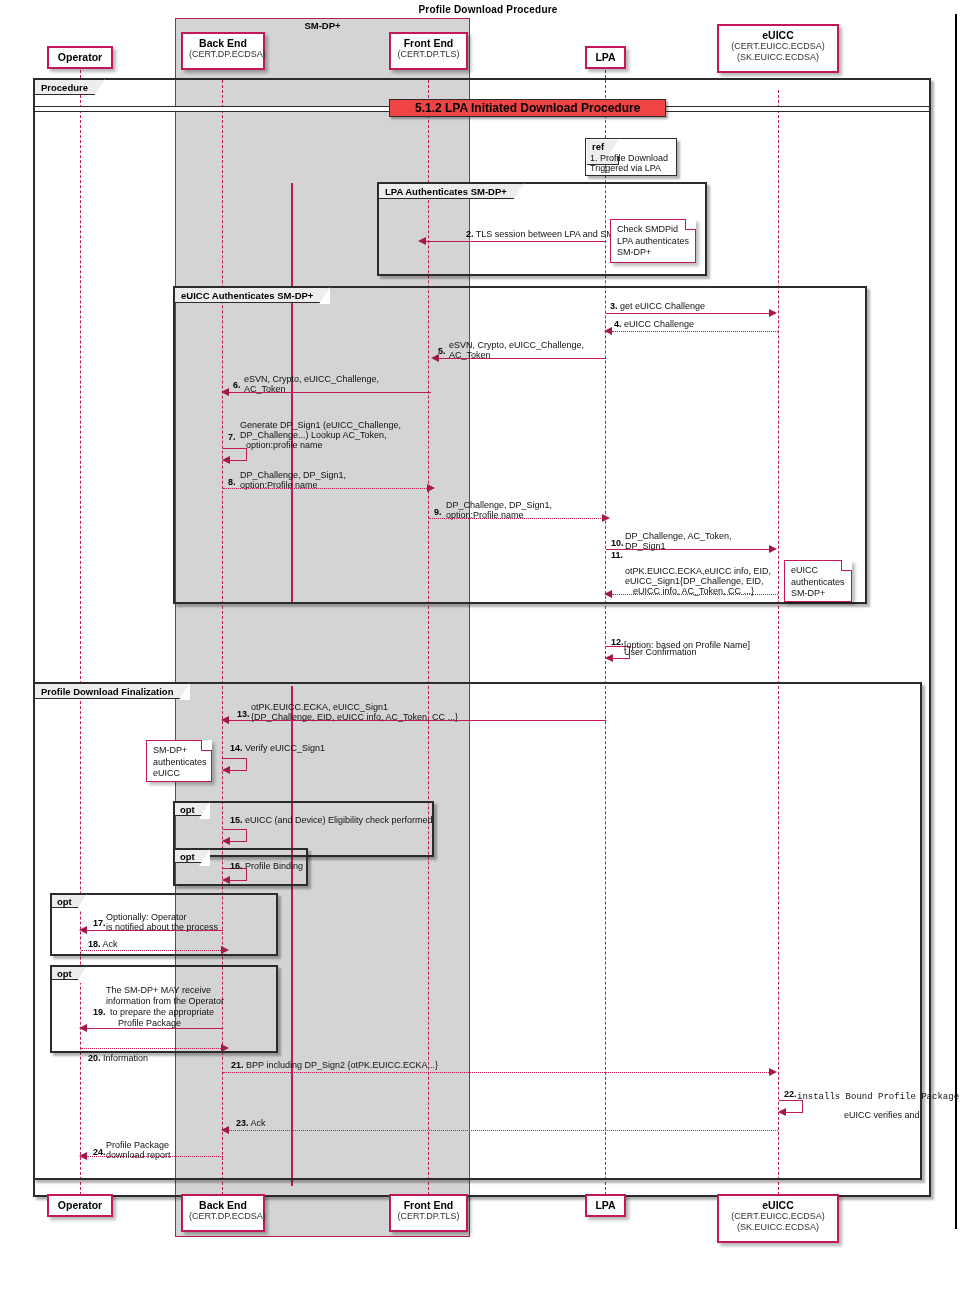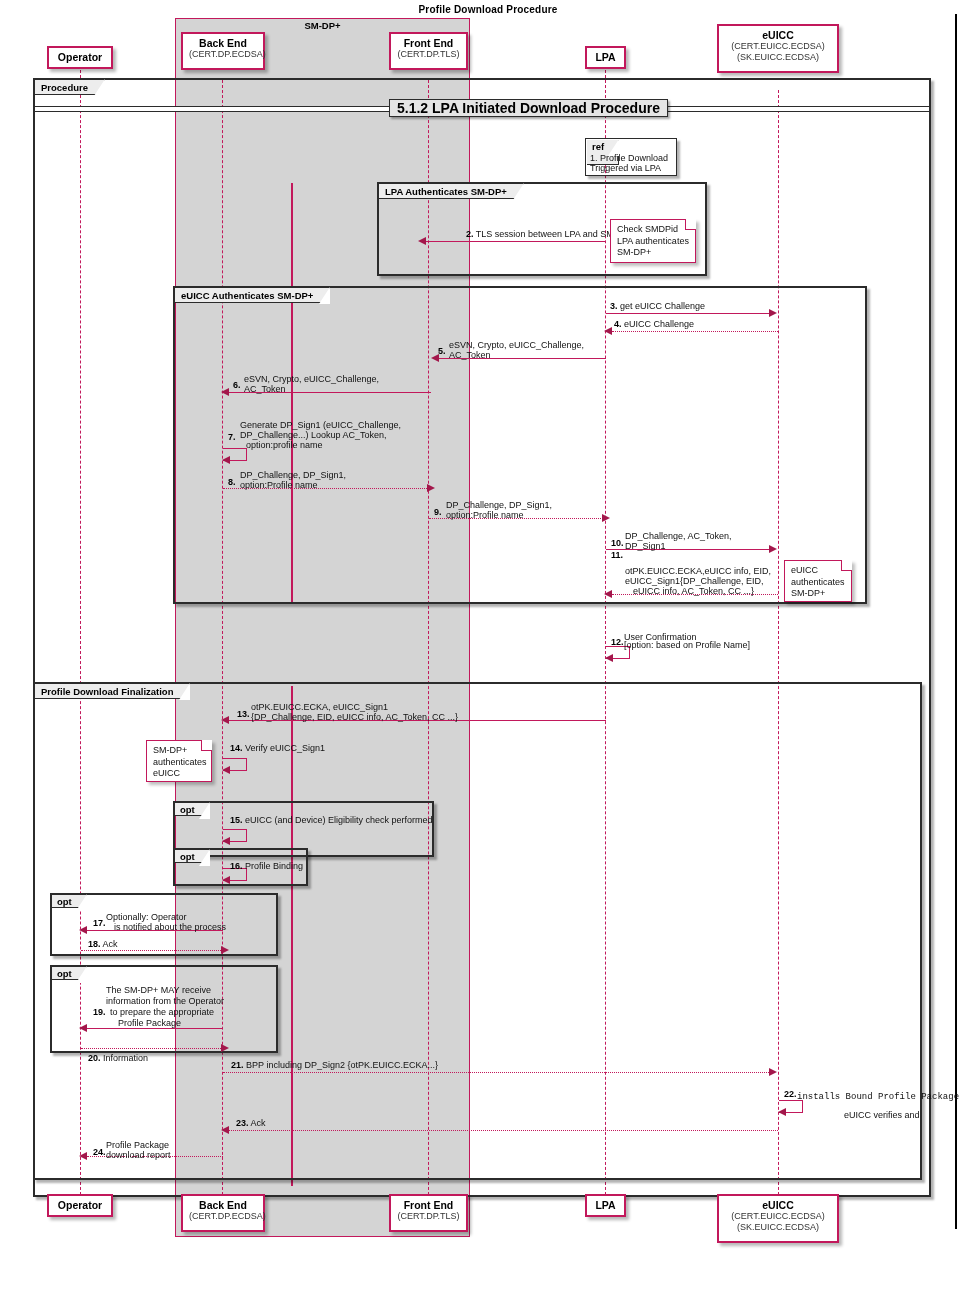--- a/index.html
+++ b/index.html
@@ -24,22 +24,22 @@
   .frame-light{position:absolute;box-sizing:border-box;border:1.6px solid #2b2b2b;background:transparent;
          box-shadow:3px 3px 2px rgba(0,0,0,.30);}
   .frametab{position:absolute;box-sizing:border-box;height:15px;background:#EDEDED;
          border-right:1.6px solid #2b2b2b;border-bottom:1.6px solid #2b2b2b;
          font-size:9.5px;font-weight:bold;color:#000;line-height:15px;padding:0 16px 0 6px;white-space:nowrap;}
   .frametab:after{content:"";position:absolute;right:-1px;top:-1px;width:0;height:0;
          border-style:solid;border-width:0 0 17px 11px;border-color:transparent transparent #fff transparent;}
 
   
   .divline{position:absolute;height:4px;border-top:1.6px solid #2b2b2b;border-bottom:1.6px solid #2b2b2b;background:#fff;}
-  .divlabel{position:absolute;box-sizing:border-box;background:#e5e5e5;border:1.6px solid #2b2b2b;
-         font-size:14px;font-weight:bold;color:#000;line-height:14px;padding:1px 7px;white-space:nowrap;
+  .divlabel{position:absolute;box-sizing:border-box;background:#ef4444;border:1.6px solid #2b2b2b;
+         font-size:12px;font-weight:bold;color:#000;line-height:14px;padding:1px 25px;white-space:nowrap;
          box-shadow:2px 2px 2px rgba(0,0,0,.35);}
 
   
   .note{position:absolute;box-sizing:border-box;background:#fff;border:1.2px solid #C2185B;
         box-shadow:3px 3px 3px rgba(0,0,0,.25);font-size:9px;color:#111;line-height:11.5px;padding:4px 6px 4px 6px;}
   .note:after{content:"";position:absolute;right:0;top:0;width:0;height:0;
         border-style:solid;border-width:0 9px 9px 0;border-color:transparent #fff transparent transparent;
         border-right-color:#fff;}
   .notefold{position:absolute;right:-1px;top:-1px;width:10px;height:10px;background:#fff;
         border-left:1.2px solid #C2185B;border-bottom:1.2px solid #C2185B;transform:none;}
@@ -197,21 +197,21 @@
   <div class="note" style="left:784px;top:560px;width:68px;height:42px;">
     <div class="notefold"></div>
     <div>eUICC</div>
     <div>authenticates</div>
     <div>SM-DP+</div>
   </div>
 
   <div class="selfmsg" style="left:606px;top:646px;"></div>
   <div class="head l" style="left:605px;top:654px;"></div>
   <div class="msgnum" style="position:absolute;left:611px;top:637px;">12.</div>
-  <div class="msgtxt" style="left:624px;top:632px;">User Confirmation</div>
+  <div class="msgtxt" style="left:624px;top:647px;">User Confirmation</div>
   <div class="msgtxt" style="left:624px;top:640px;">[option: based on Profile Name]</div>
 
   <div class="frame" style="left:33px;top:682px;width:889px;height:498px;"></div>
   <div class="frametab" style="left:35px;top:684px;">Profile Download Finalization</div>
 
   <div class="arrowline" style="left:229px;top:720px;width:377px;"></div>
   <div class="head l" style="left:221px;top:716px;"></div>
   <div class="msgnum" style="position:absolute;left:237px;top:709px;">13.</div>
   <div class="msgtxt" style="left:251px;top:702px;">otPK.EUICC.ECKA, eUICC_Sign1</div>
   <div class="msgtxt" style="left:251px;top:712px;">{DP_Challenge, EID, eUICC info, AC_Token, CC ...}</div>
@@ -247,21 +247,21 @@
     <span class="msgnum">16.</span>
     <span>Profile Binding</span>
   </div>
 
   <div class="frame" style="left:50px;top:893px;width:228px;height:63px;"></div>
   <div class="frametab" style="left:52px;top:895px;padding:0 14px 0 5px;height:13px;line-height:13px;">opt</div>
   <div class="arrowline" style="left:87px;top:930px;width:136px;"></div>
   <div class="head l" style="left:79px;top:926px;"></div>
   <div class="msgnum" style="position:absolute;left:93px;top:918px;">17.</div>
   <div class="msgtxt" style="left:106px;top:912px;">Optionally: Operator</div>
-  <div class="msgtxt" style="left:114px;top:922px;text-align:right;">is notified about the process</div>
+  <div class="msgtxt" style="left:106px;top:922px;text-align:right;">is notified about the process</div>
   <div class="arrowline dot" style="left:81px;top:950px;width:142px;"></div>
   <div class="head r" style="left:221px;top:946px;"></div>
   <div class="msgtxt" style="left:88px;top:939px;">
     <span class="msgnum">18.</span>
     <span>Ack</span>
   </div>
 
   <div class="frame" style="left:50px;top:965px;width:228px;height:88px;"></div>
   <div class="frametab" style="left:52px;top:967px;padding:0 14px 0 5px;height:13px;line-height:13px;">opt</div>
   <div class="msgnum" style="position:absolute;left:93px;top:1007px;">19.</div>

